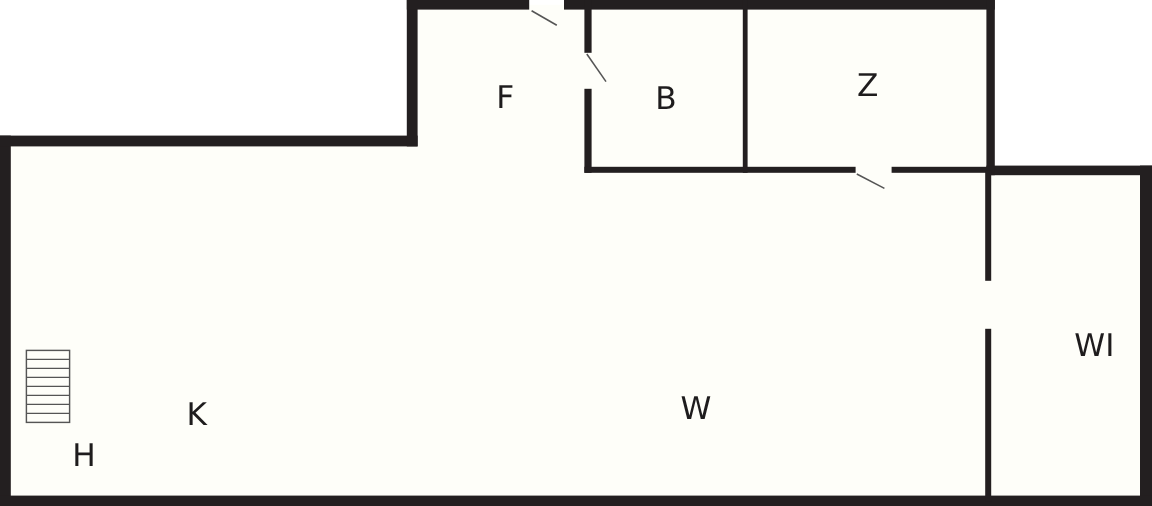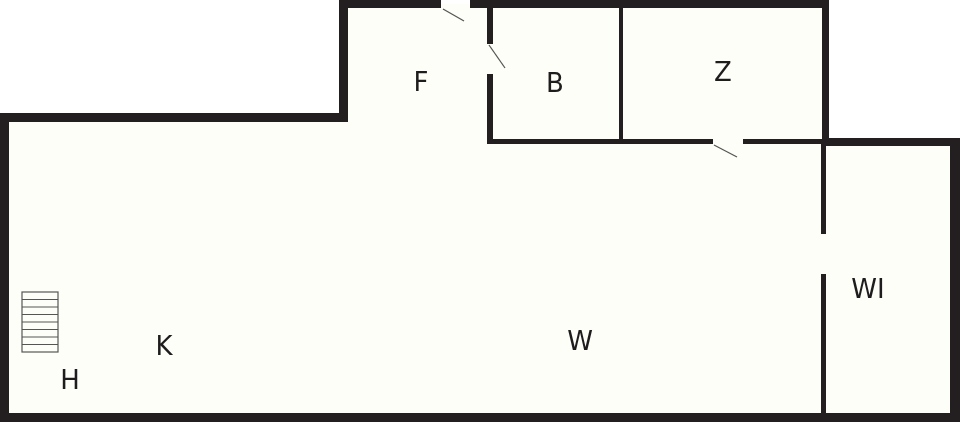--- a/index.html
+++ b/index.html
@@ -69,13 +69,13 @@
     <line x1="22" y1="344.5" x2="58" y2="344.5"></line>
   </g>
 </svg>
 
 <div class="room-label" style="left:421px; top:82px;">F</div>
 <div class="room-label" style="left:555px; top:83px;">B</div>
 <div class="room-label" style="left:723px; top:72px;">Z</div>
 <div class="room-label" style="left:164px; top:346px;">K</div>
 <div class="room-label" style="left:70px; top:380px;">H</div>
 <div class="room-label" style="left:580px; top:341px;">W</div>
-<div class="room-label" style="left:868px; top:289px;">WI</div>
+<div class="room-label" style="left:912px; top:289px;">WI</div>
 
 </body></html>

